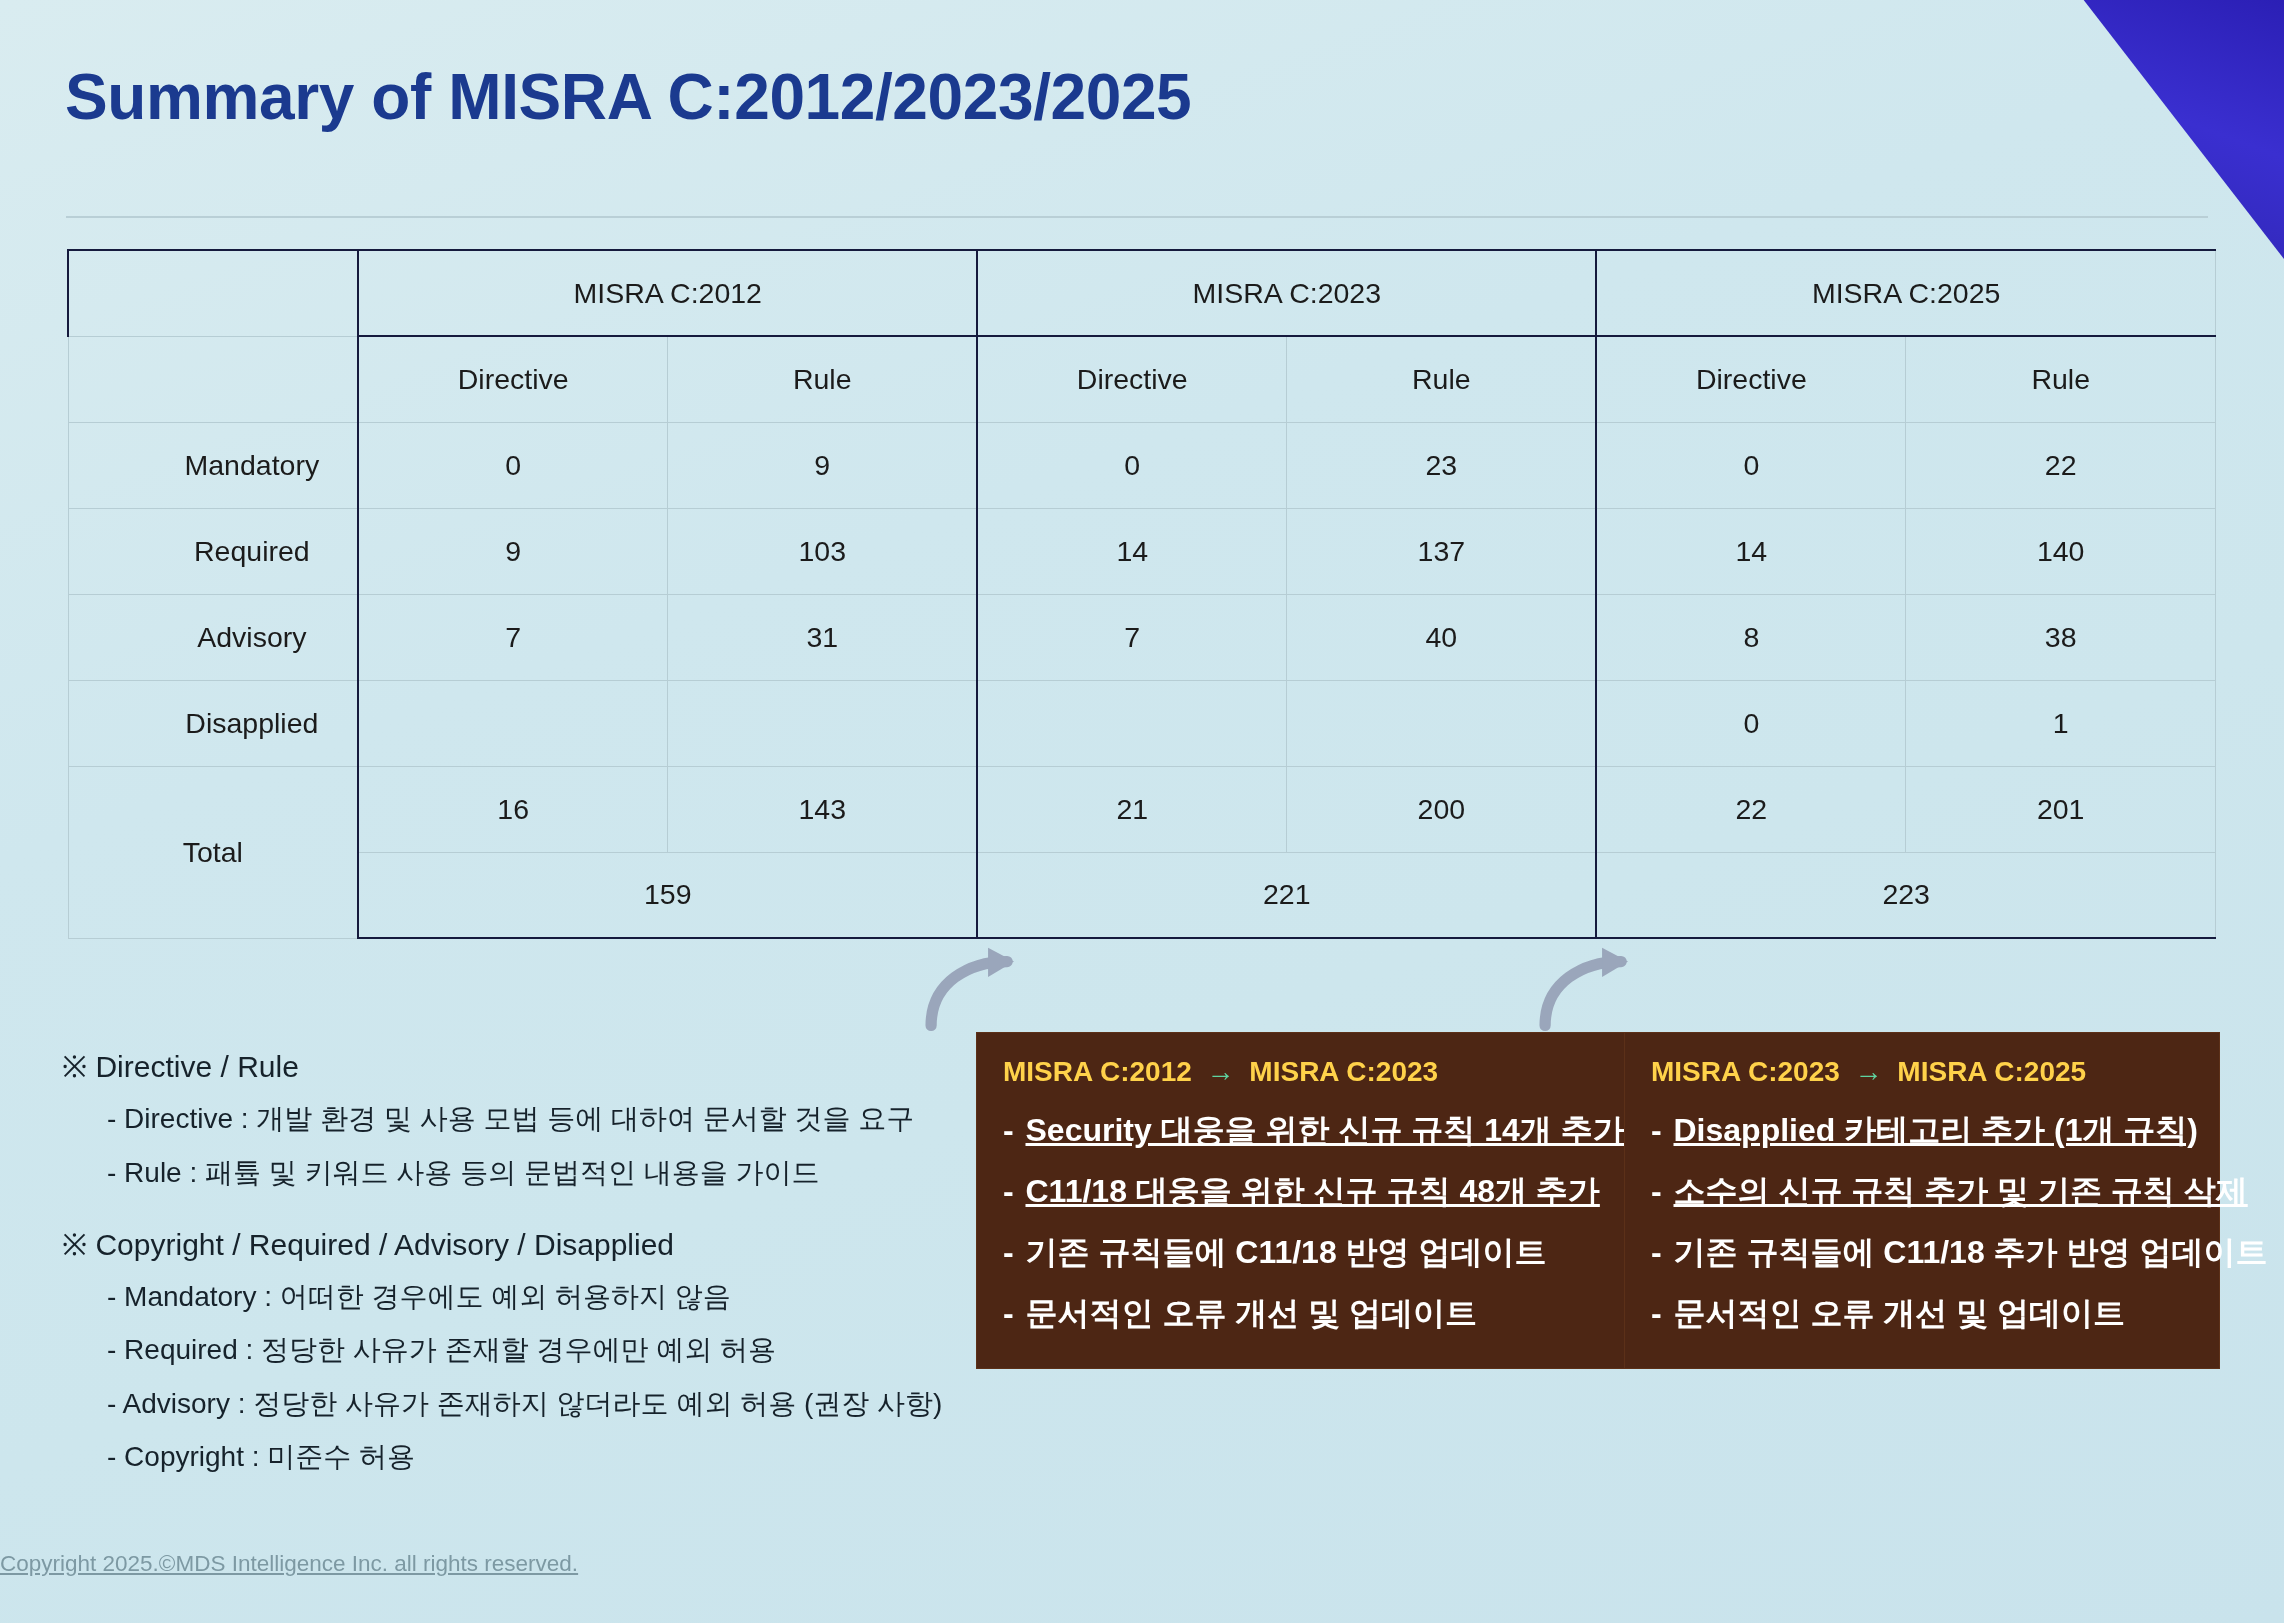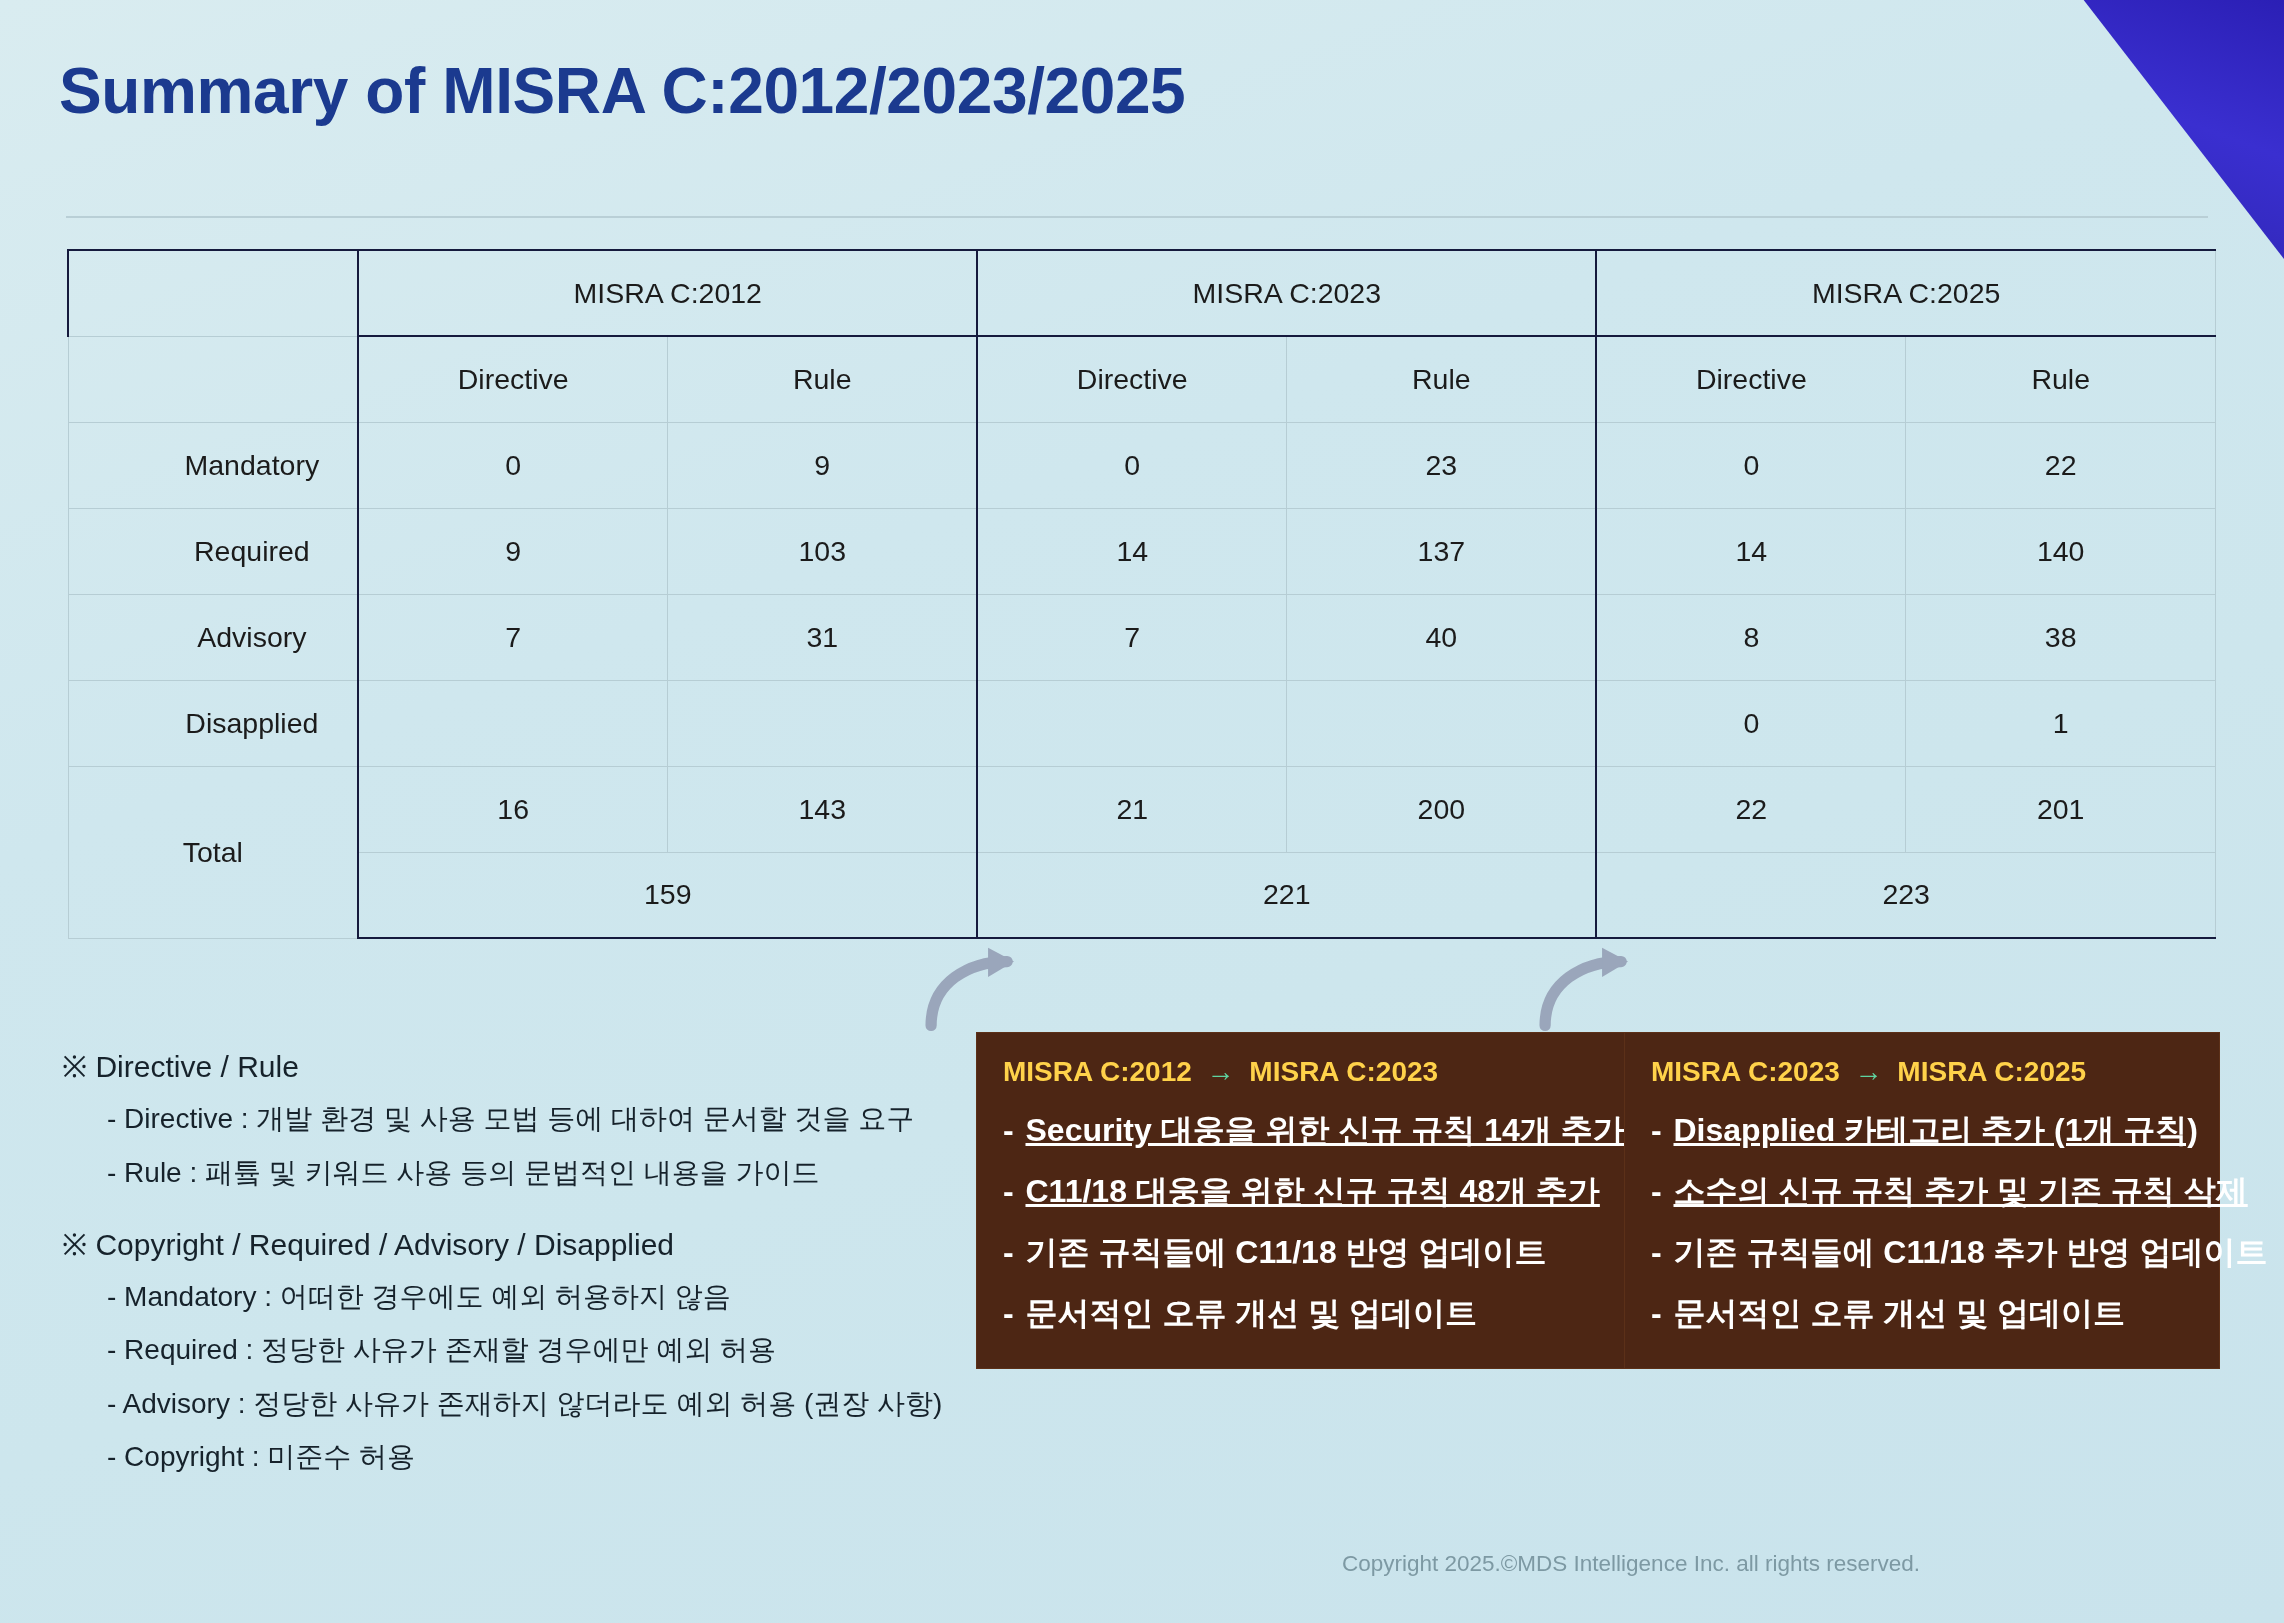--- a/index.html
+++ b/index.html
@@ -27,21 +27,21 @@
     right: 0;
     width: 371px;
     height: 259px;
     background: linear-gradient(200deg, #2b1fb5 0%, #3a2fd0 40%, #2a22a8 100%);
     clip-path: polygon(100% 0, 100% 100%, 46% 0);
   }
   h1.title {
     position: absolute;
     left: 59px;
     top: 54px;
-    margin: 0;
+    margin: 6px;
     font-size: 64px;
     font-weight: bold;
     color: #1b3a8f;
     letter-spacing: -0.4px;
     white-space: nowrap;
   }
   .title-rule {
     position: absolute;
     left: 66px;
     top: 216px;
@@ -149,23 +149,24 @@
     white-space: nowrap;
   }
   .callout-line .dash { display: inline-block; width: 22.5px; }
   .callout-line .u { text-decoration: underline; }
 
   .copyright {
     position: absolute;
     left: 0;
     top: 1551px;
     width: 1920px;
-    text-align: right;
+    text-align: left;
     font-size: 22.5px;
     color: #7d99a3;
+    text-decoration: underline;
   }
 </style>
 </head>
 <body>
 
 <div class="slide">
 
   <div class="corner-triangle"></div>
 
   <h1 class="title">Summary of MISRA C:2012/2023/2025</h1>

